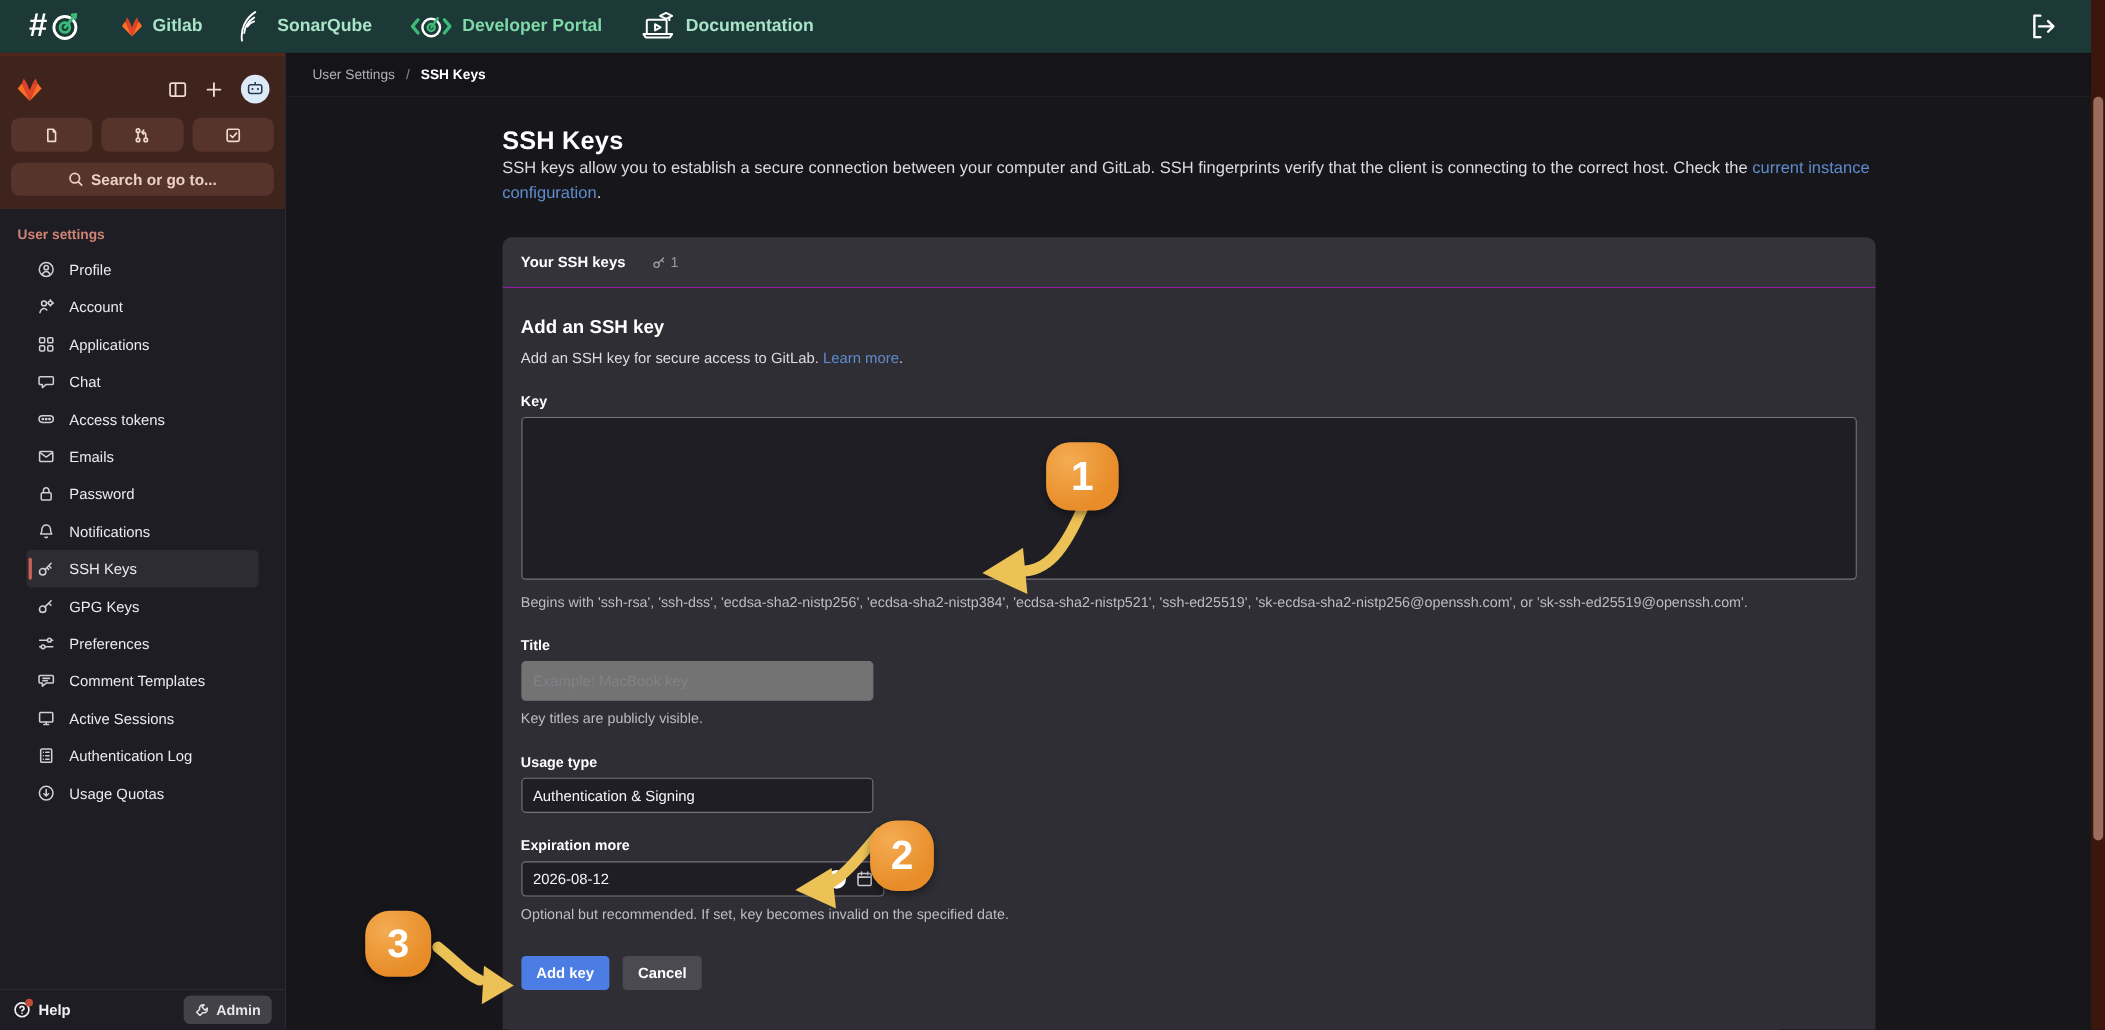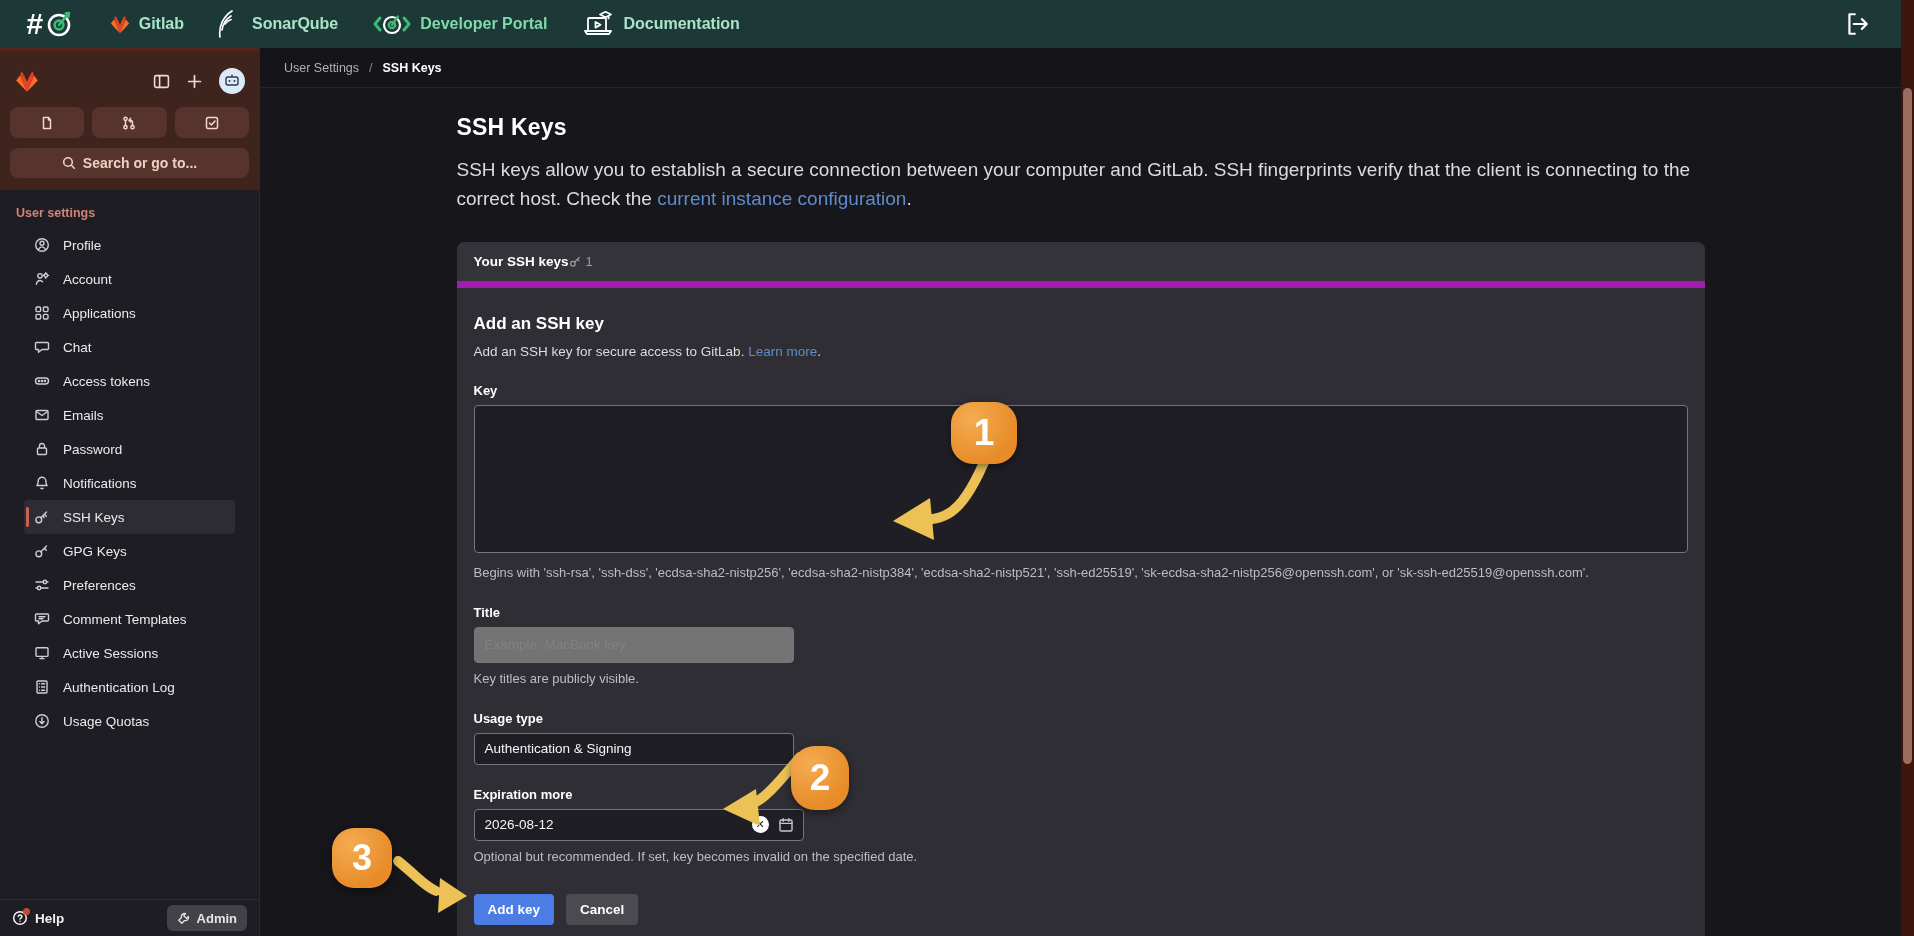--- a/index.html
+++ b/index.html
@@ -52,26 +52,26 @@
   .breadcrumb-bar { position:absolute; left:260px; top:48px; right:13px; height:40px; background:#151419;
     border-bottom:1px solid #242329; display:flex; align-items:center; padding-left:24px; gap:10px; z-index:5; }
   .bc-parent { color:#b1b0b6; font-size:12.5px; cursor:pointer; }
   .bc-sep { color:#8a898f; font-size:12.5px; }
   .bc-current { color:#ffffff; font-size:12.5px; font-weight:700; }
 
   
   .main { position:absolute; left:260px; top:88px; right:13px; bottom:0; background:#17161b; overflow:hidden; }
   .content { width:1248px; margin:0 auto; }
   .page-title { color:#fff; font-size:23px; font-weight:700; margin-top:26px; letter-spacing:.2px; }
-  .page-desc { color:#dcdbe0; font-size:19px; line-height:1.55; margin-top:14px; }
+  .page-desc { color:#dcdbe0; font-size:15px; line-height:1.55; }
   a.lnk { color:#5e8ccc; text-decoration:none; cursor:pointer; }
 
   .panel { margin-top:28px; background:#2f2e35; border-radius:8px 8px 0 0; min-height:730px; }
-  .panel-header { height:46px; background:#34333a; border-radius:8px 8px 0 0; border-bottom:7px solid #a21caf;
-    display:flex; align-items:center; padding:0 17px; gap:0; }
+  .panel-header { height:46px; background:#34333a; border-radius:8px 8px 0 0; border-bottom:1px solid #a21caf;
+    display:flex; align-items:center; padding:0 17px; gap:24px; }
   .ph-title { color:#fff; font-size:13.5px; font-weight:700; }
   .ph-count { display:flex; align-items:center; gap:4px; color:#9c9ba2; font-size:13px; }
   .panel-body { padding:20px 17px 30px; }
   .form-heading { color:#fff; font-size:17px; font-weight:700; margin:6px 0 10px; }
   .form-intro { color:#dcdbe0; font-size:13.5px; margin-bottom:24px; }
   .fg { margin-top:22px; }
   .fg label { display:block; color:#fff; font-size:13px; font-weight:700; margin-bottom:7px; }
   .key-textarea { width:1214px; height:148px; background:#1f1e25; border:1px solid #75747b; border-radius:4px;
     resize:none; color:#f0eff4; font-size:13px; padding:8px 10px; font-family:"Liberation Sans","DejaVu Sans",sans-serif; }
   .help-text { color:#bdbcc3; font-size:13px; line-height:1.45; margin-top:7px; max-width:1214px; }

